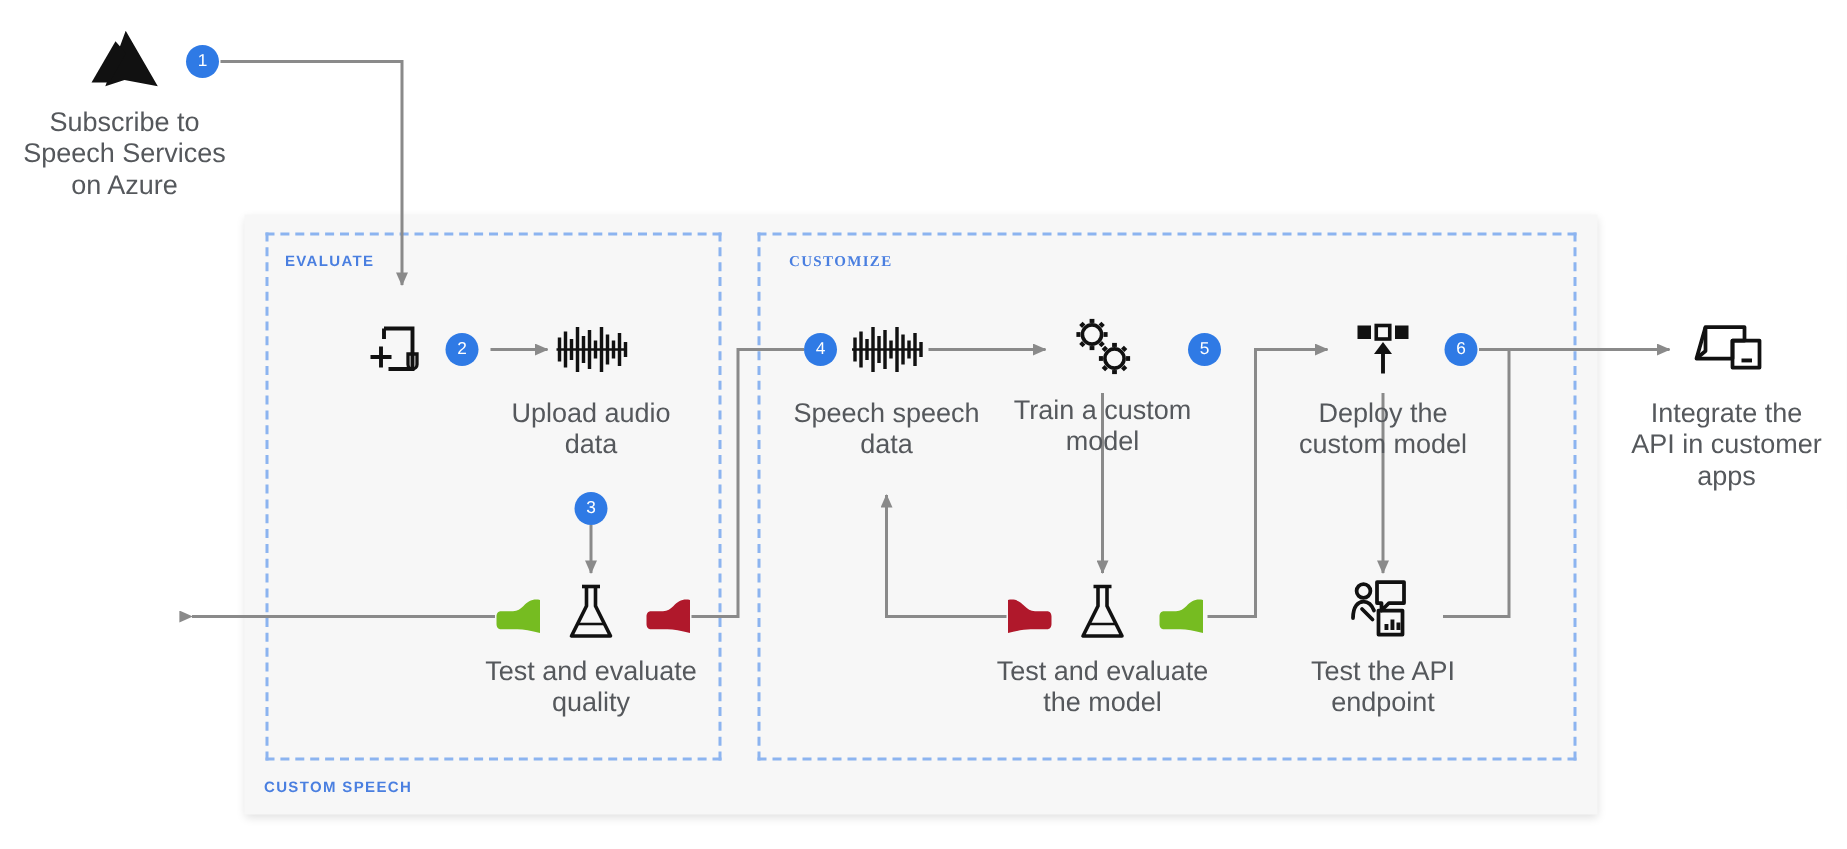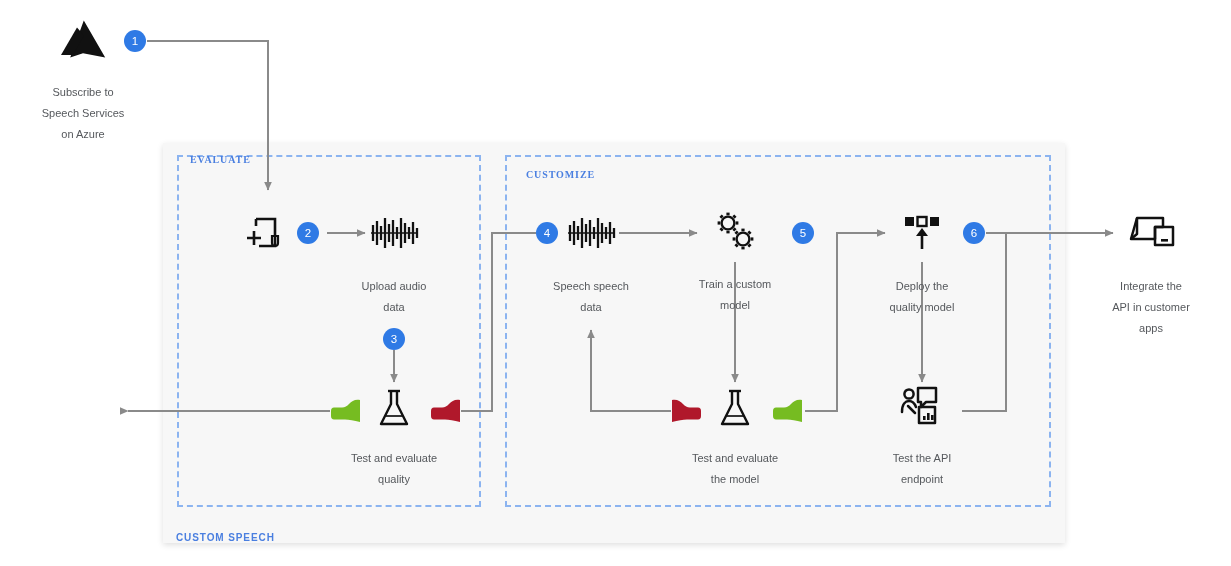--- a/index.html
+++ b/index.html
@@ -25,35 +25,35 @@
   #box-customize{left:505px;top:155px;width:542px;height:348px;}
 
   .zonelabel{
     position:absolute;
     color:#4a7fe0;
     font-size:10px;
     font-weight:bold;
     letter-spacing:0.9px;
     white-space:nowrap;
   }
-  #lbl-evaluate{left:190px;top:154px;font-family:Liberation Serif, serif;}
+  #lbl-evaluate{left:190px;top:169px;}
   #lbl-customize{left:526px;top:169px;font-family:Liberation Serif, serif;}
-  #lbl-customspeech{left:176px;top:520px;margin-top:12px;}
+  #lbl-customspeech{left:176px;top:520px;}
 
   
   #wires{position:absolute;left:0;top:0;width:1231px;height:566px;pointer-events:none;}
 
   
   .node{position:absolute;text-align:center;}
   .node .glyph{
     height:50px;display:flex;align-items:center;justify-content:center;
   }
   .node .cap{
-    margin-top:18px;
-    font-size:11px;
+    margin-top:7px;
+    font-size:18px;
     line-height:21px;
     color:#55585c;
     white-space:pre-line;
   }
 
   
   .badge{
     position:absolute;width:22px;height:22px;border-radius:50%;
     background:#2f7ae5;color:#ffffff;
     font-size:11.5px;line-height:22px;text-align:center;
@@ -291,21 +291,21 @@
           <rect x="30" y="5" width="9" height="9"></rect>
         </g>
         <rect x="17.5" y="5" width="9" height="9" fill="none" stroke="#111111" stroke-width="2.4"></rect>
         <g stroke="#111111" stroke-width="2.6" fill="none">
           <path d="M22,37 L22,20"></path>
         </g>
         <path d="M22,16 L28,24 L16,24 Z" fill="#111111"></path>
       </svg>
     </div>
     <div class="cap">Deploy the
-quality model</div>
+custom model</div>
   </div>
   <div class="badge" style="left:792px;top:222px;">5</div>
 
   <div class="node" style="left:852px;top:384px;width:140px;">
     <div class="glyph" style="height:46px;">
       <svg width="48" height="44" viewBox="0 0 48 44" aria-hidden="true">
         <g fill="none" stroke="#111111" stroke-width="2.5" stroke-linecap="round">
           <circle cx="11" cy="9" r="4.6"></circle>
           <path d="M4,27 C4,19 7.5,16 11,16 C14,16 16.5,18 18,22"></path>
           <path d="M10,21 L17,28"></path>

